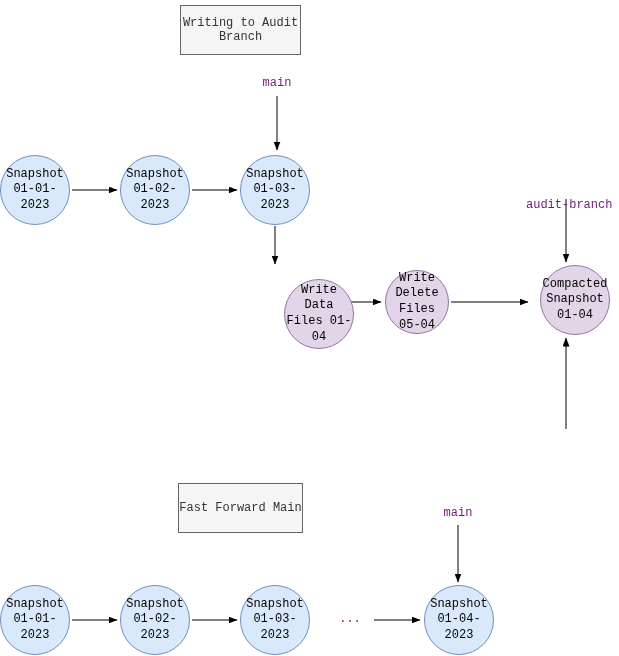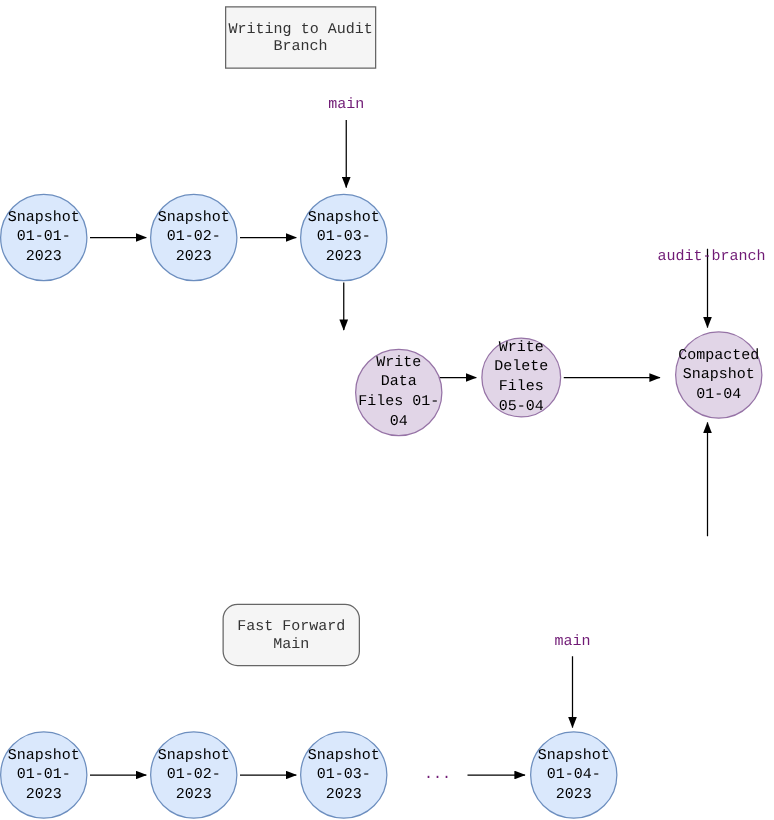--- a/index.html
+++ b/index.html
@@ -72,21 +72,21 @@
 Delete Files
 05-04</div>
 
   <div class="node circle auditnode" style="left:540px; top:265px; width:70px; height:70px;">Compacted
 Snapshot
 01-04</div>
 
   <div class="label" style="left:526px; top:198px; width:80px;">audit-branch</div>
 
 
-  <div class="title-box" style="left:178px; top:483px; width:110px; height:50px;border-radius:12px;">Fast Forward Main</div>
+  <div class="title-box" style="left:178px; top:483px; width:125px; height:50px;">Fast Forward Main</div>
 
   <div class="label" style="left:432px; top:506px; width:52px;">main</div>
 
   <div class="node circle snapshot" style="left:0px; top:585px; width:70px; height:70px;">Snapshot
 01-01-2023</div>
 
   <div class="node circle snapshot" style="left:120px; top:585px; width:70px; height:70px;">Snapshot
 01-02-2023</div>
 
   <div class="node circle snapshot" style="left:240px; top:585px; width:70px; height:70px;">Snapshot

